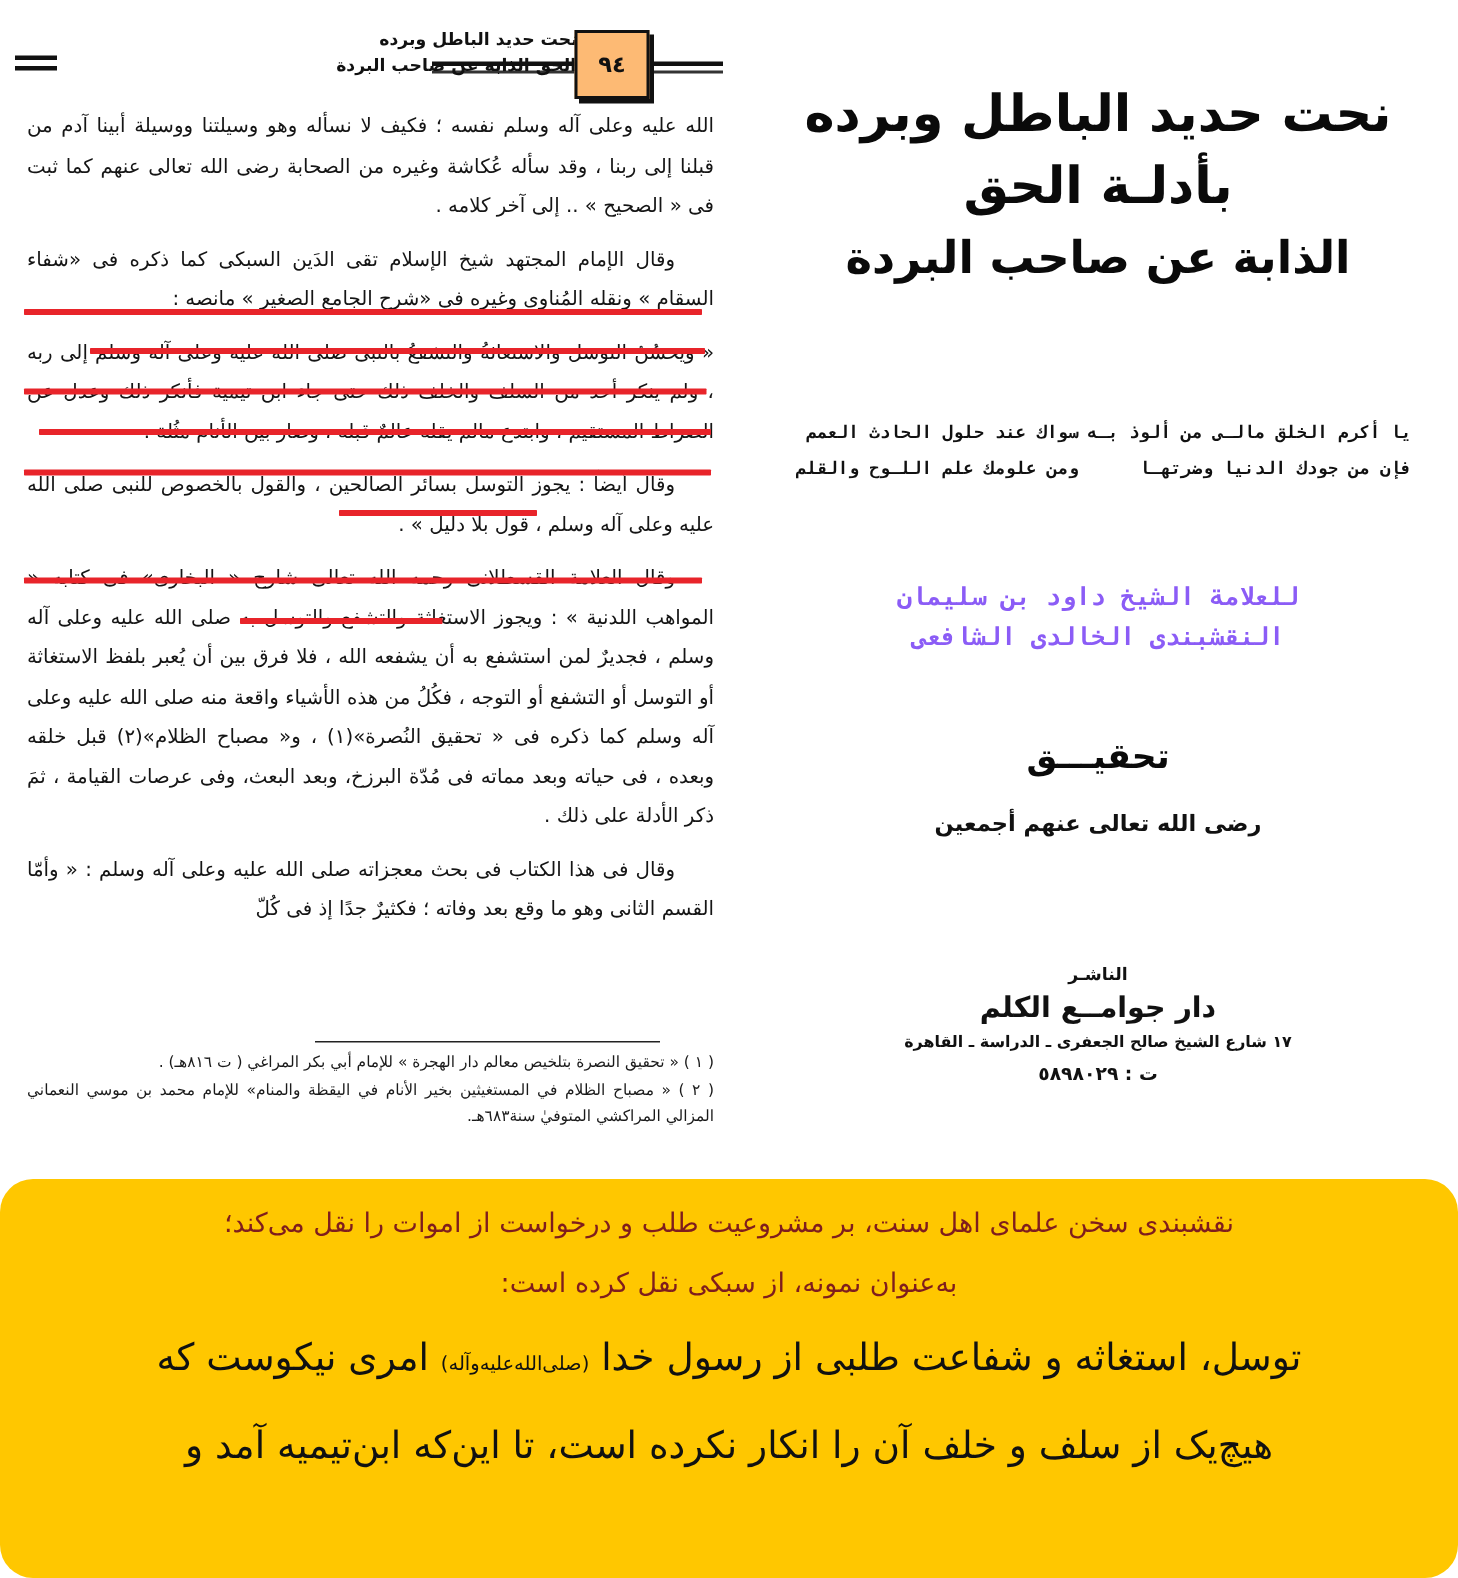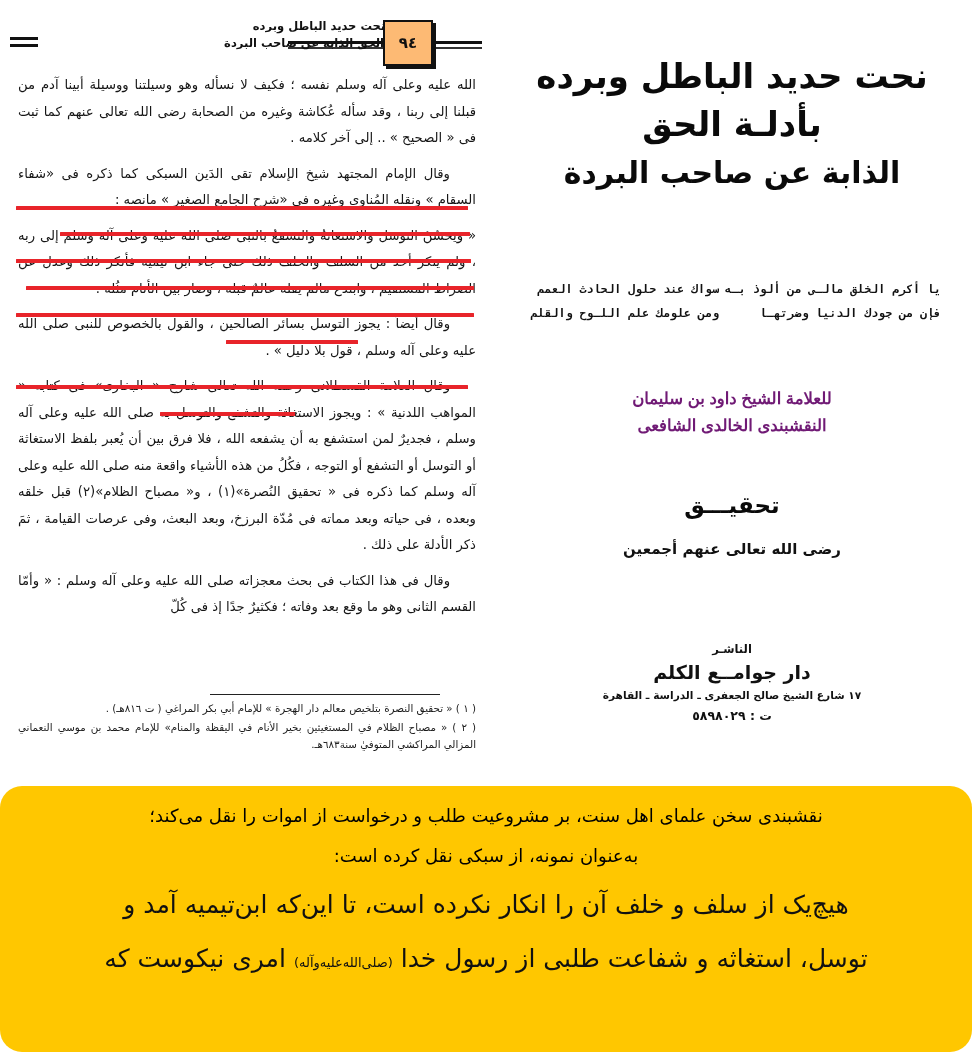--- a/index.html
+++ b/index.html
@@ -103,22 +103,22 @@
     display:flex;justify-content:center;gap:26px;
     font-family:"DejaVu Sans",sans-serif;
     font-size:11.6px;font-weight:bold;color:#111;
     line-height:24px;
     letter-spacing:-0.2px;
   }
   .poem-col{width:196px;white-space:nowrap;font-family:Liberation Mono, monospace;}
 
   .author{
     position:absolute;top:385px;left:0;width:480px;text-align:center;
-    font-family:Liberation Sans, sans-serif;
-    font-size:16.5px;font-weight:bold;color:#701a75;line-height:27px;
+    font-family:Liberation Mono, monospace;
+    font-size:16.5px;font-weight:bold;color:#8b5cf6;line-height:27px;
   }
   .tahqiq{
     position:absolute;top:492px;left:0;width:480px;text-align:center;
     font-family:"DejaVu Sans",sans-serif;
     font-size:23px;font-weight:bold;color:#0a0a0a;letter-spacing:2px;
   }
   .editor{
     position:absolute;top:538px;left:0;width:480px;text-align:center;
     font-family:"DejaVu Sans",sans-serif;
     font-size:13.5px;font-weight:bold;color:#111;line-height:22px;
@@ -139,21 +139,21 @@
     position:absolute;left:0;top:786px;width:972px;height:266px;
     background:#FFC700;
     border-radius:22px;
     direction:rtl;
     box-sizing:border-box;
     padding:10px 26px 14px 26px;
     overflow:hidden;
   }
   .cap-small{
     font-family:"DejaVu Sans",sans-serif;
-    font-size:18px;line-height:40px;color:#000000;
+    font-size:18px;line-height:40px;color:#7f1d1d;
     text-align:center;
     font-weight:500;
   }
   .cap-big{
     font-family:"DejaVu Sans",sans-serif;
     font-size:25px;line-height:50px;color:#111;
     text-align:center;
     font-weight:500;
     margin-top:4px;
   }
@@ -243,17 +243,17 @@
       <div class="lbl">الناشـر</div>
       <div class="name">دار جوامــع الكلم</div>
       <div class="addr">١٧ شارع الشيخ صالح الجعفرى ـ الدراسة ـ القاهرة</div>
       <div class="tel">ت : ٥٨٩٨٠٢٩</div>
     </div>
   </div>
 
   <div class="caption">
     <div class="cap-small">نقشبندى سخن علمای اهل سنت، بر مشروعیت طلب و درخواست از اموات را نقل می‌کند؛</div>
     <div class="cap-small">به‌عنوان نمونه، از سبکی نقل کرده است:</div>
+    <div class="cap-big"><span>توسل، استغاثه و شفاعت طلبی از رسول خدا </span><span class="tiny">(صلی‌الله‌علیه‌وآله)</span><span> امری نیکوست که</span></div>
     <div class="cap-big">هیچ‌یک از سلف و خلف آن را انکار نکرده است، تا این‌که ابن‌تیمیه آمد و</div>
-    <div class="cap-big"><span>توسل، استغاثه و شفاعت طلبی از رسول خدا </span><span class="tiny">(صلی‌الله‌علیه‌وآله)</span><span> امری نیکوست که</span></div>
   </div>
 
 </div>
 
 </body></html>

